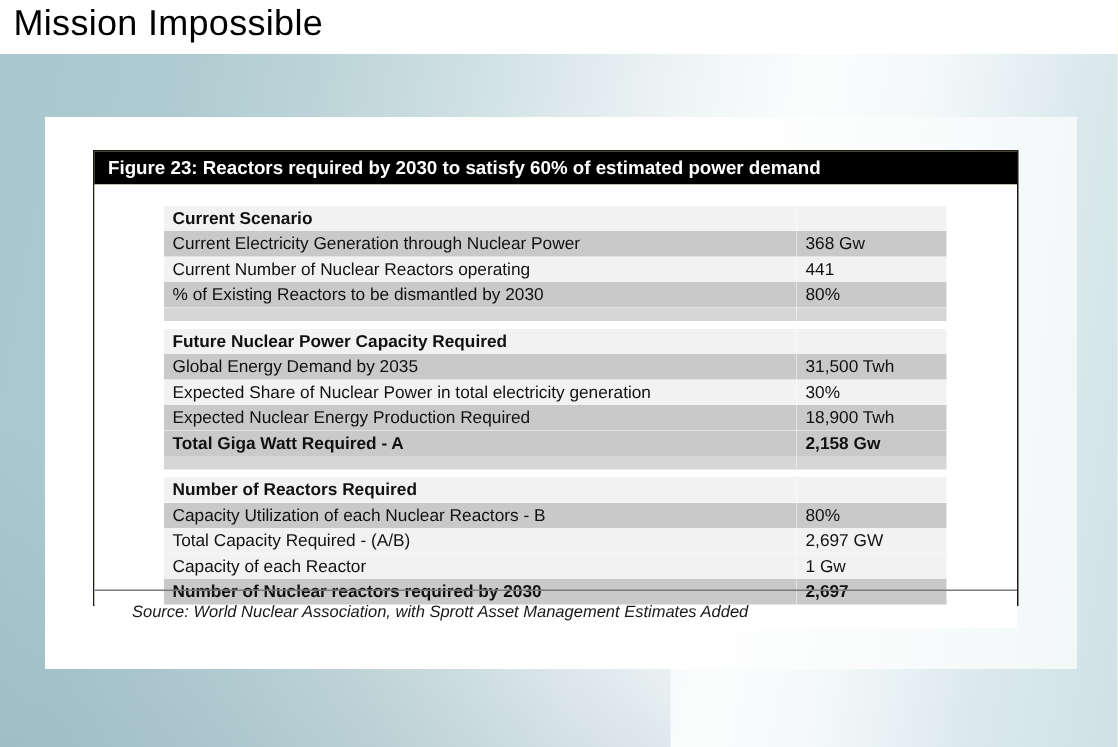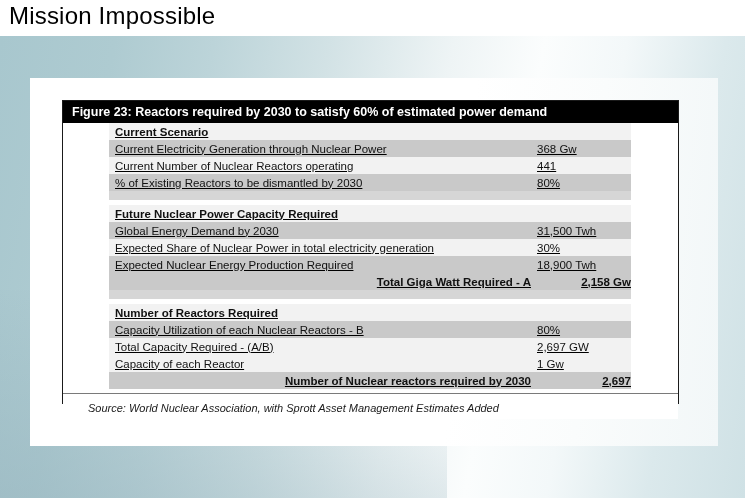--- a/index.html
+++ b/index.html
@@ -91,22 +91,22 @@
     padding-left: 9px;
     white-space: nowrap;
     overflow: hidden;
     font-family: "Liberation Sans", sans-serif;
   }
 
   .figure-body {
     position: relative;
     height: 296px;
     background: #ffffff;
+    padding-top: 14px;
     box-sizing: border-box;
-    text-decoration: underline;
   }
 
   
   table.fig-table {
     border-collapse: collapse;
     width: 522px;
     margin-left: 46px;
     table-layout: fixed;
     font-size: 11.5px;
     color: #111111;
@@ -120,21 +120,21 @@
     font-family: "Liberation Sans", sans-serif;
   }
   col.c-label { width: 422px; }
   col.c-value { width: 100px; }
 
   tr.shade td { background: #c9c9c9; }
   tr.plain td { background: #f2f2f2; margin-left: 40px; }
   tr.spacer td { background: #d6d6d6; height: 9px; }
   tr.gap   td { background: #ffffff; height: 5px; }
   tr.head  td { background: #f2f2f2; font-weight: bold; }
-  tr.total td { background: #c9c9c9; font-weight: bold; text-align: right; }
+  tr.total td { background: #c9c9c9; font-weight: bold; }
 
   td.value { padding-left: 8px; }
 
   
   .source-rule {
     position: absolute;
     left: 0;
     bottom: 25px;
     width: 100%;
     height: 1px;
@@ -194,21 +194,21 @@
           </tr>
           <tr class="gap">
             <td class="label"></td>
             <td class="value"></td>
           </tr>
           <tr class="head">
             <td class="label">Future Nuclear Power Capacity Required</td>
             <td class="value"></td>
           </tr>
           <tr class="shade">
-            <td class="label">Global Energy Demand by 2030</td>
+            <td class="label">Global Energy Demand by 2035</td>
             <td class="value">31,500 Twh</td>
           </tr>
           <tr class="plain">
             <td class="label">Expected Share of Nuclear Power in total electricity generation</td>
             <td class="value">30%</td>
           </tr>
           <tr class="shade">
             <td class="label">Expected Nuclear Energy Production Required</td>
             <td class="value">18,900 Twh</td>
           </tr>

